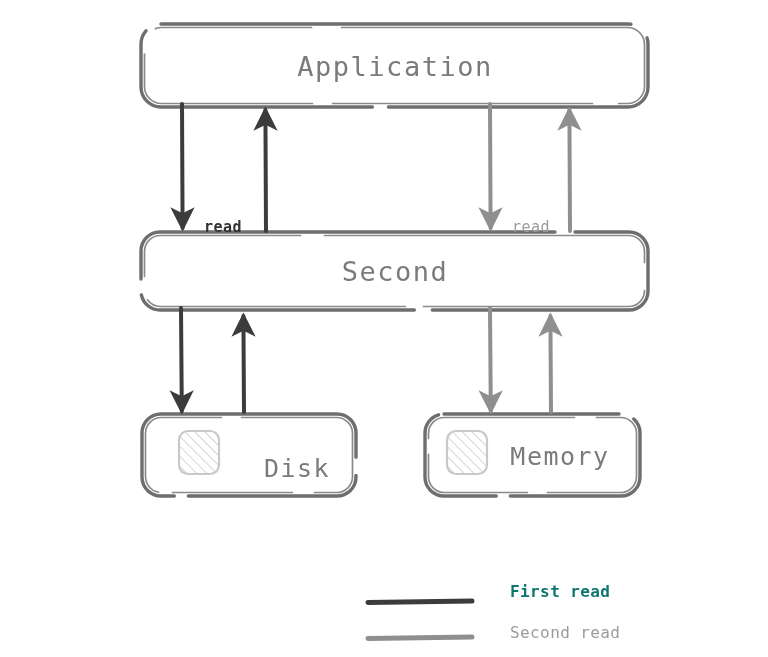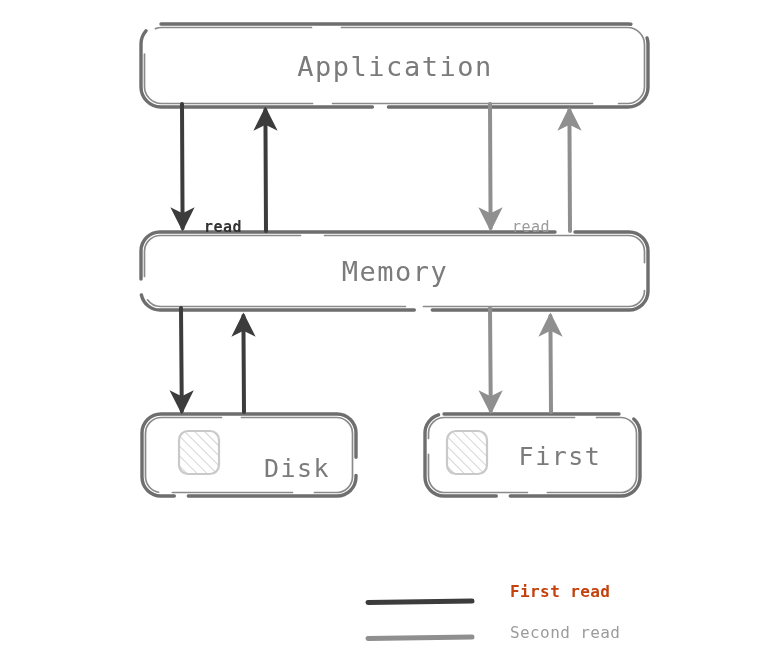--- a/index.html
+++ b/index.html
@@ -29,21 +29,21 @@
     transform:translate(-50%,-50%);
     margin-top:47px;
   }
   .edge-label.dark{color:#333333;font-weight:bold;letter-spacing:.5px;}
   .edge-label.light{color:#9b9b9b;font-weight:normal;letter-spacing:.5px;}
 
   .legend-label{
     font-size:16px;
     transform:translate(0,-50%);
   }
-  .legend-label.dark{color:#c2410c;font-weight:bold;letter-spacing:.4px;}
+  .legend-label.dark{color:#0f766e;font-weight:bold;letter-spacing:.4px;}
   .legend-label.light{color:#9b9b9b;font-weight:normal;letter-spacing:.4px;}
 </style>
 </head>
 <body>
 
 <div id="stage">
 
   <svg id="sketch" viewBox="0 0 768 657">
     <defs>
       <pattern id="hatch" width="7" height="7" patternTransform="rotate(-45)" patternUnits="userSpaceOnUse">
@@ -112,25 +112,25 @@
     <g>
       <path d="M368 602.5 L472 601" stroke="#3c3c3c" stroke-width="5" stroke-linecap="round"></path>
     </g>
     <g>
       <path d="M368 638.5 L472 637" stroke="#8f8f8f" stroke-width="5" stroke-linecap="round"></path>
     </g>
   </svg>
 
   <div class="lbl node-label" style="left:395px;top:66px;">Application</div>
 
-  <div class="lbl node-label" style="left:395px;top:271px;">Memory</div>
+  <div class="lbl node-label" style="left:395px;top:271px;">Second</div>
 
   <div class="lbl node-label small" style="left:297px;top:456px;margin-top:12px;">Disk</div>
 
-  <div class="lbl node-label small" style="left:560px;top:456px;">First</div>
+  <div class="lbl node-label small" style="left:560px;top:456px;">Memory</div>
 
   <div class="lbl edge-label dark" style="left:223px;top:180px;">read</div>
 
   <div class="lbl edge-label light" style="left:531px;top:180px;">read</div>
 
   <div class="lbl legend-label dark" style="left:510px;top:591px;">First read</div>
 
   <div class="lbl legend-label light" style="left:510px;top:632px;">Second read</div>
 </div>
 

